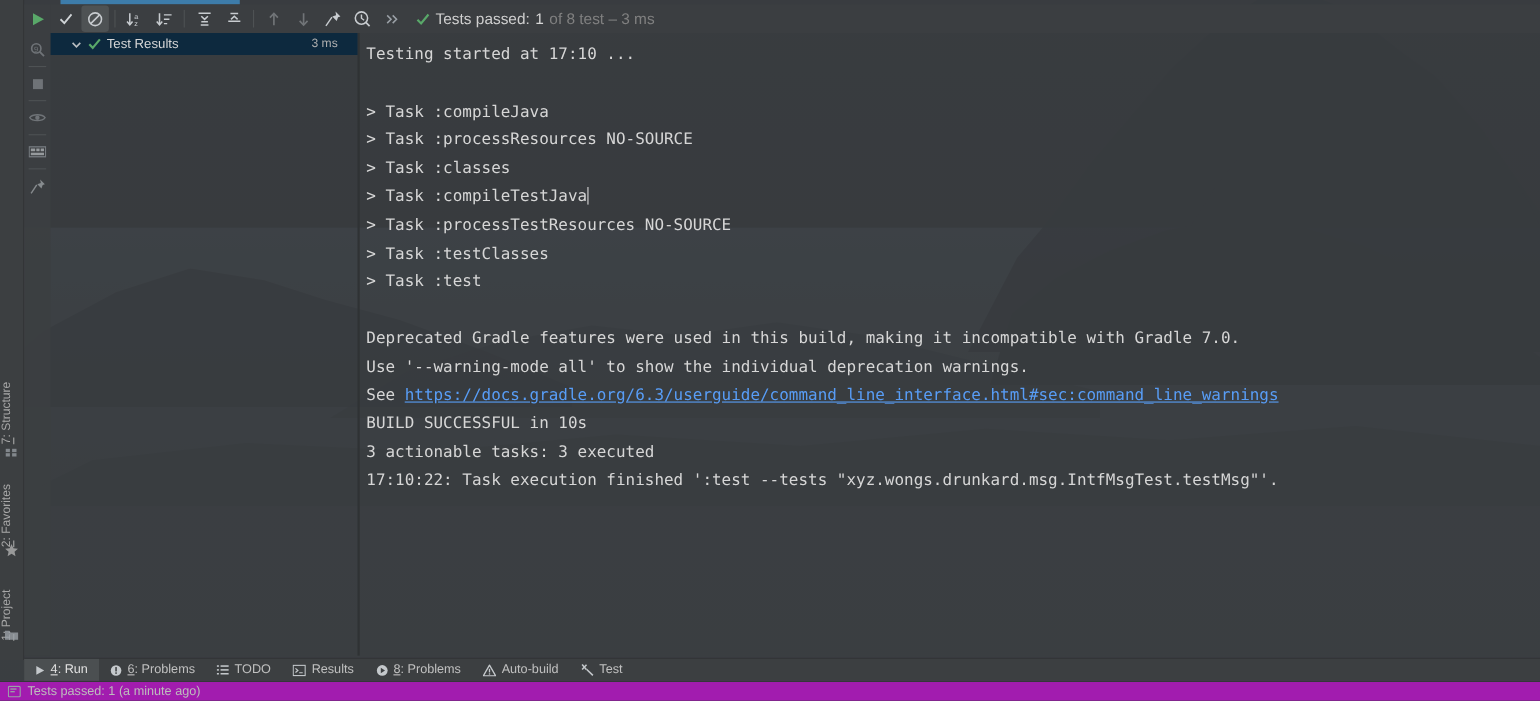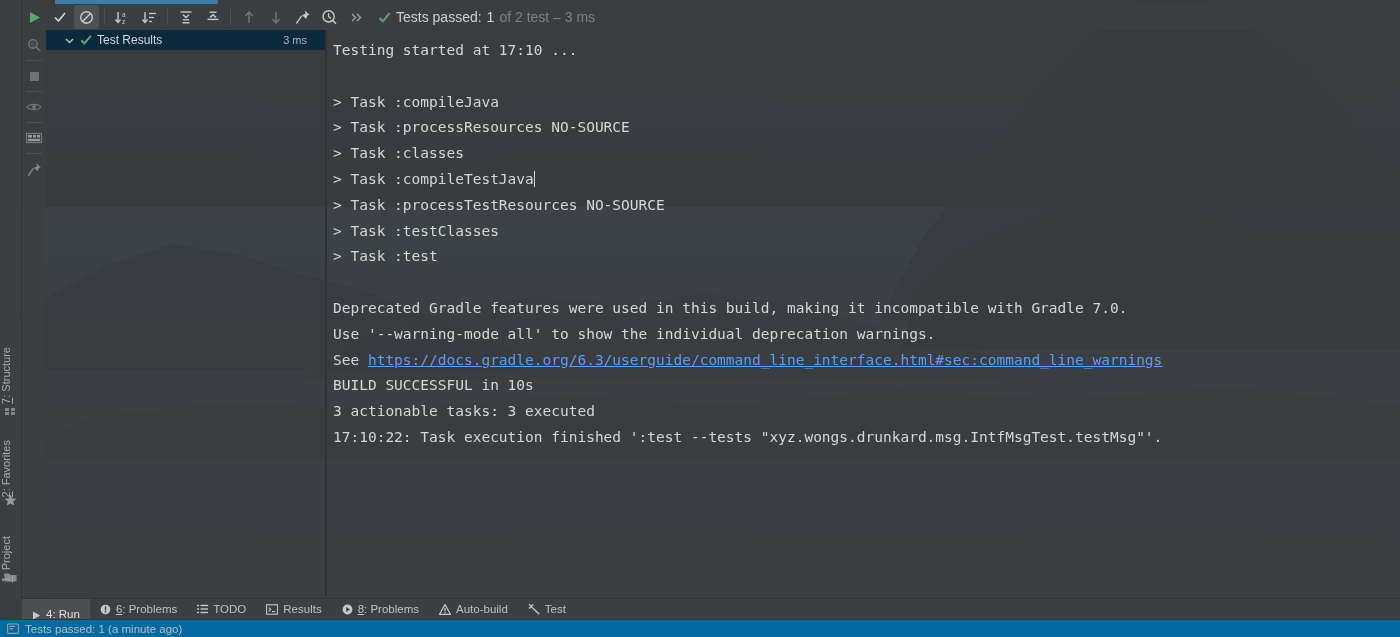--- a/index.html
+++ b/index.html
@@ -159,27 +159,27 @@
   #bottom-bar {
     position:absolute; left:22px; top:598px; width:1378px; height:21px;
     display:flex; align-items:center; gap:0px;
     background:#3c3f41; border-top:1px solid #323537;
     font-size:11.5px;
   }
   .bb-item {
     display:flex; align-items:center; gap:5px; height:21px;
     padding:0 10px; color:#c0c0c0; cursor:pointer; white-space:nowrap;
   }
-  .bb-item.sel { background:#4b4f51; color:#e0e0e0;align-items:flex-end; }
+  .bb-item.sel { background:#4b4f51; color:#e0e0e0; }
   .bb-item .u { text-decoration:underline; }
 
   
   #status-bar {
     position:absolute; left:0; top:619px; width:1400px; height:18px;
-    background:#0369a1; display:flex; align-items:center; gap:6px;
+    background:#a21caf; display:flex; align-items:center; gap:6px;
     padding-left:7px; font-size:11.5px; color:#bdbdbd;
     border-top:1px solid #343739;
   }
 
   svg { display:block; }
 </style>
 </head>
 <body>
 
 <div id="wallpaper">
@@ -347,21 +347,21 @@
         <polyline points="7,3 10.5,6.5 7,10" fill="none" stroke="#9aa0a6" stroke-width="1.4"></polyline>
       </svg>
     </div>
 
     <div id="status-run">
       <svg width="13" height="13" viewBox="0 0 13 13">
         <polyline points="1.5,7 4.8,10.3 11.5,2.2" fill="none" stroke="#59a869" stroke-width="2"></polyline>
       </svg>
       <span class="ok">Tests passed:</span>
       <span class="cnt">1</span>
-      <span class="dim">of 2 test – 3 ms</span>
+      <span class="dim">of 8 test – 3 ms</span>
     </div>
   </div>
 
   <div id="tw">
 
     <div id="tree-pane">
       <div id="tree-header">
         <svg class="tree-chevron" viewBox="0 0 11 11">
           <polyline points="2,4 5.5,7.5 9,4" fill="none" stroke="#b9bdc0" stroke-width="1.5"></polyline>
         </svg>

